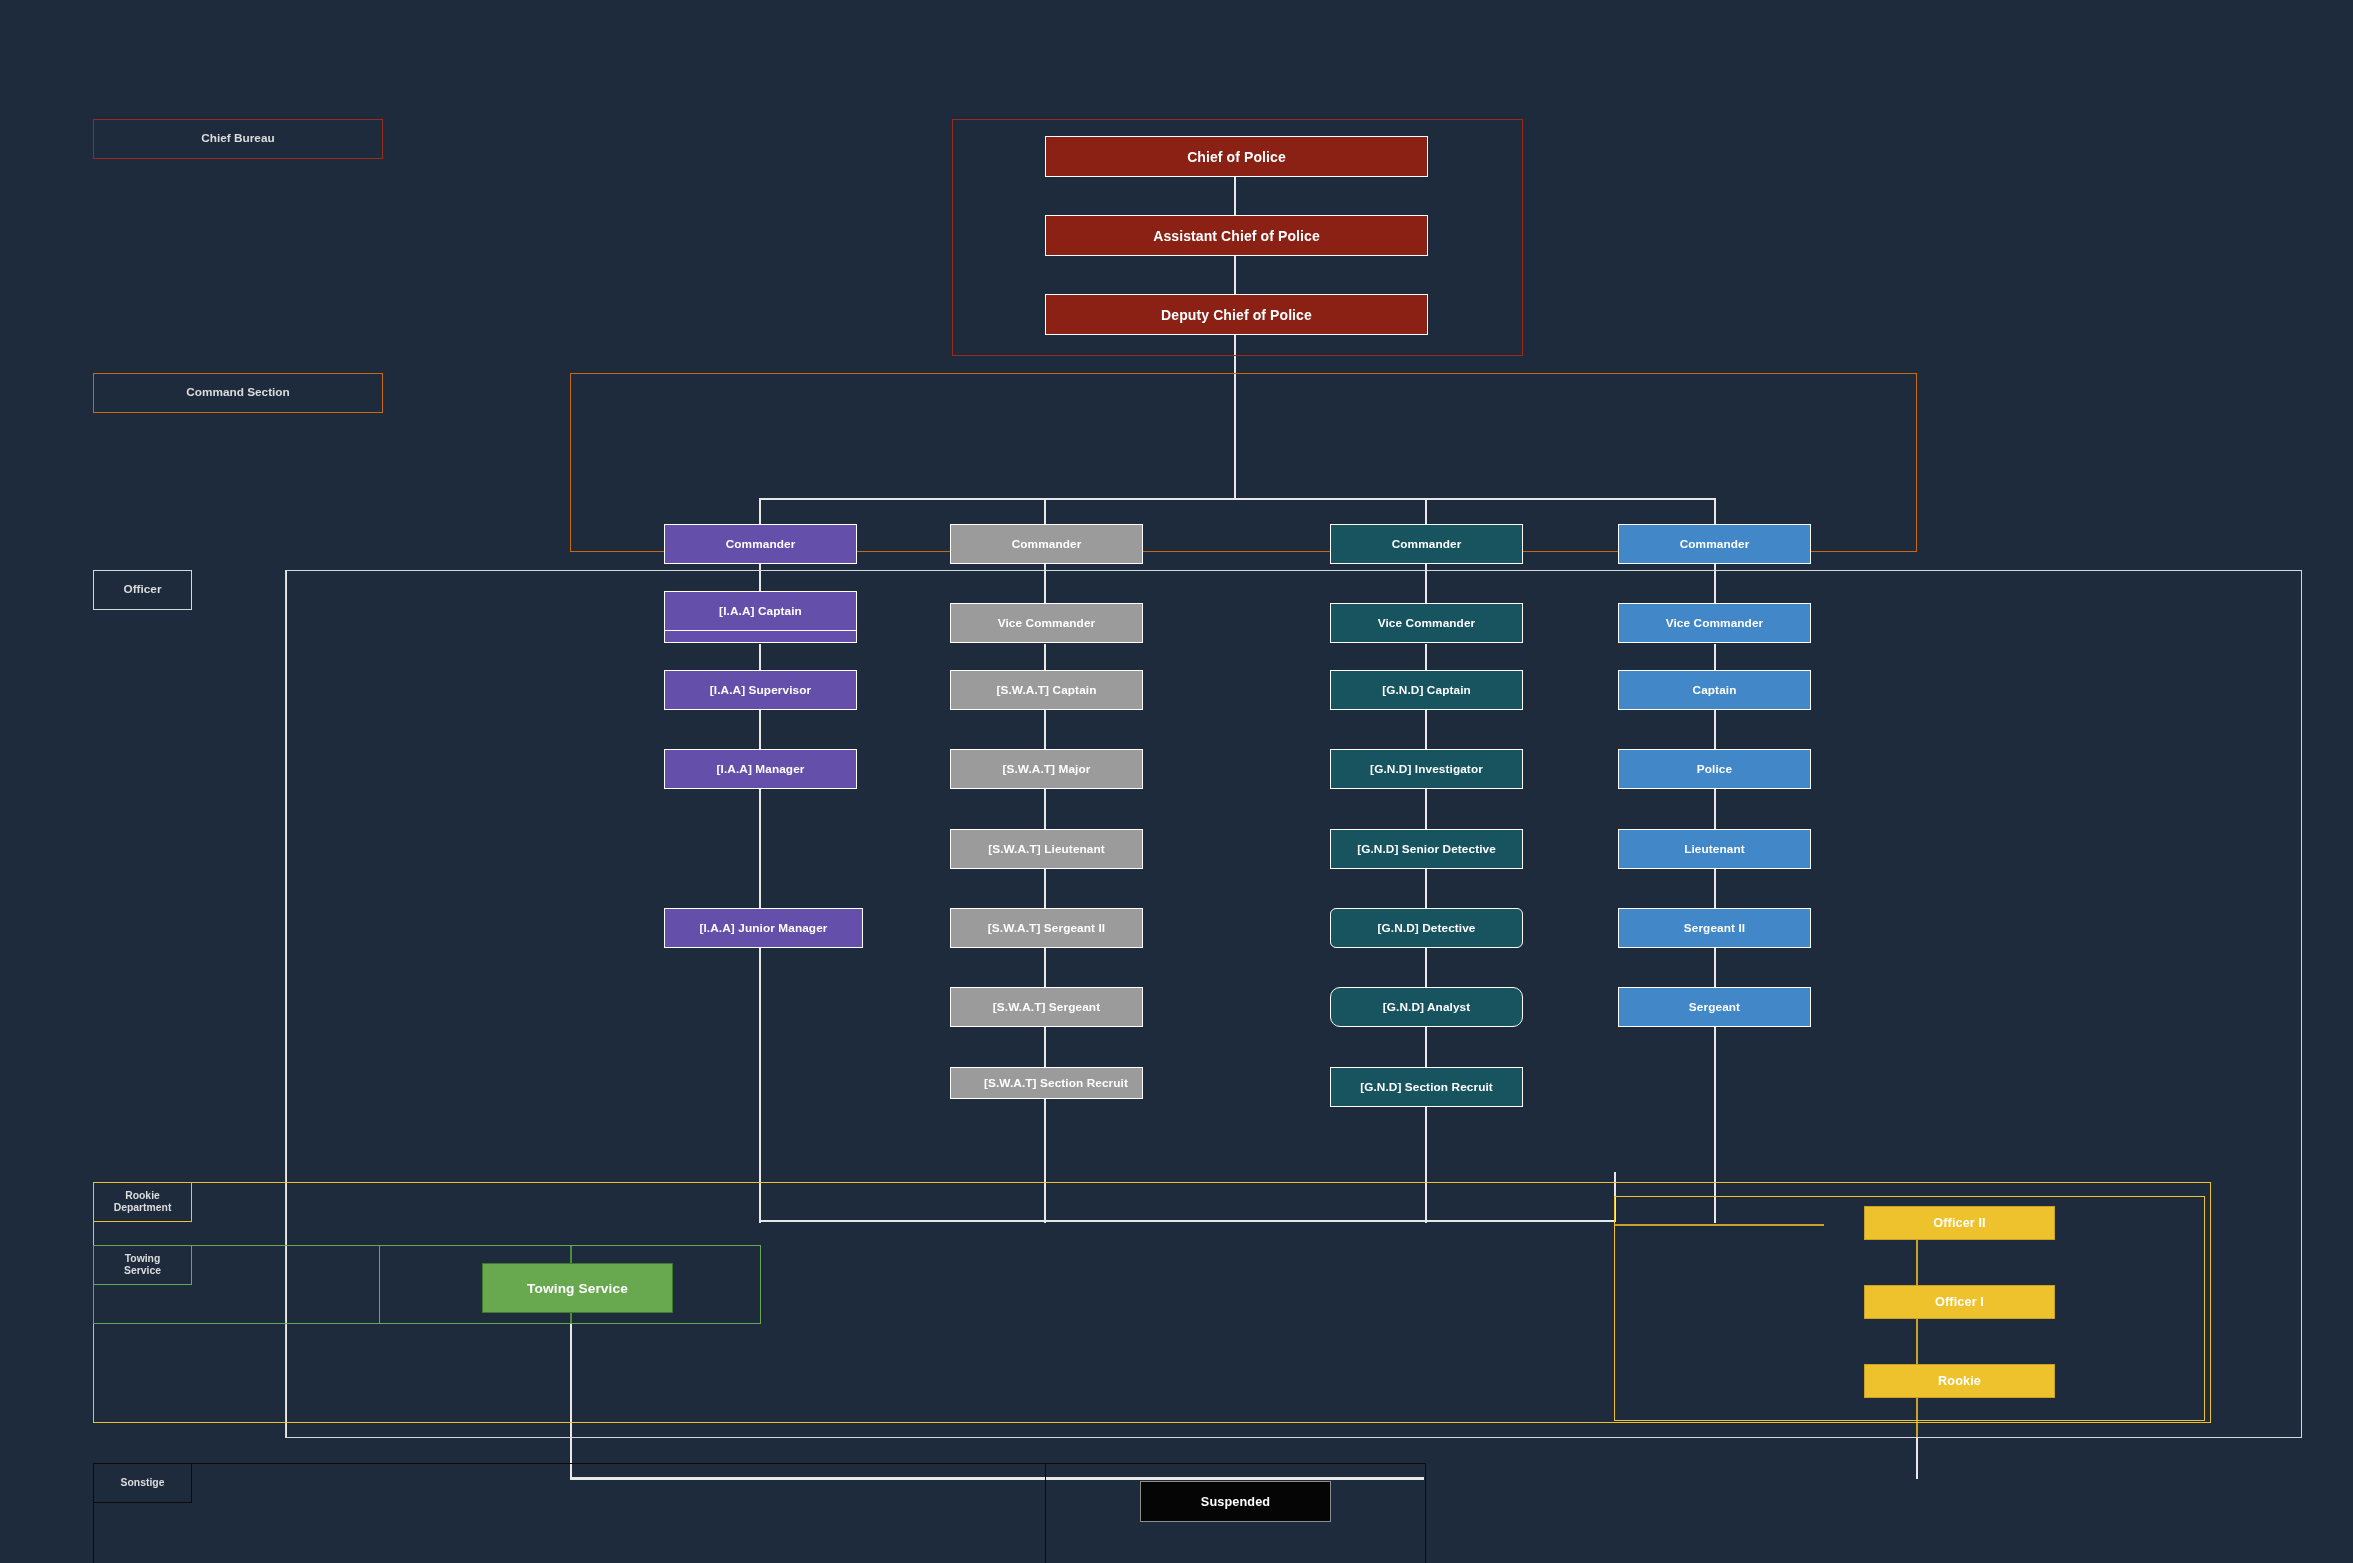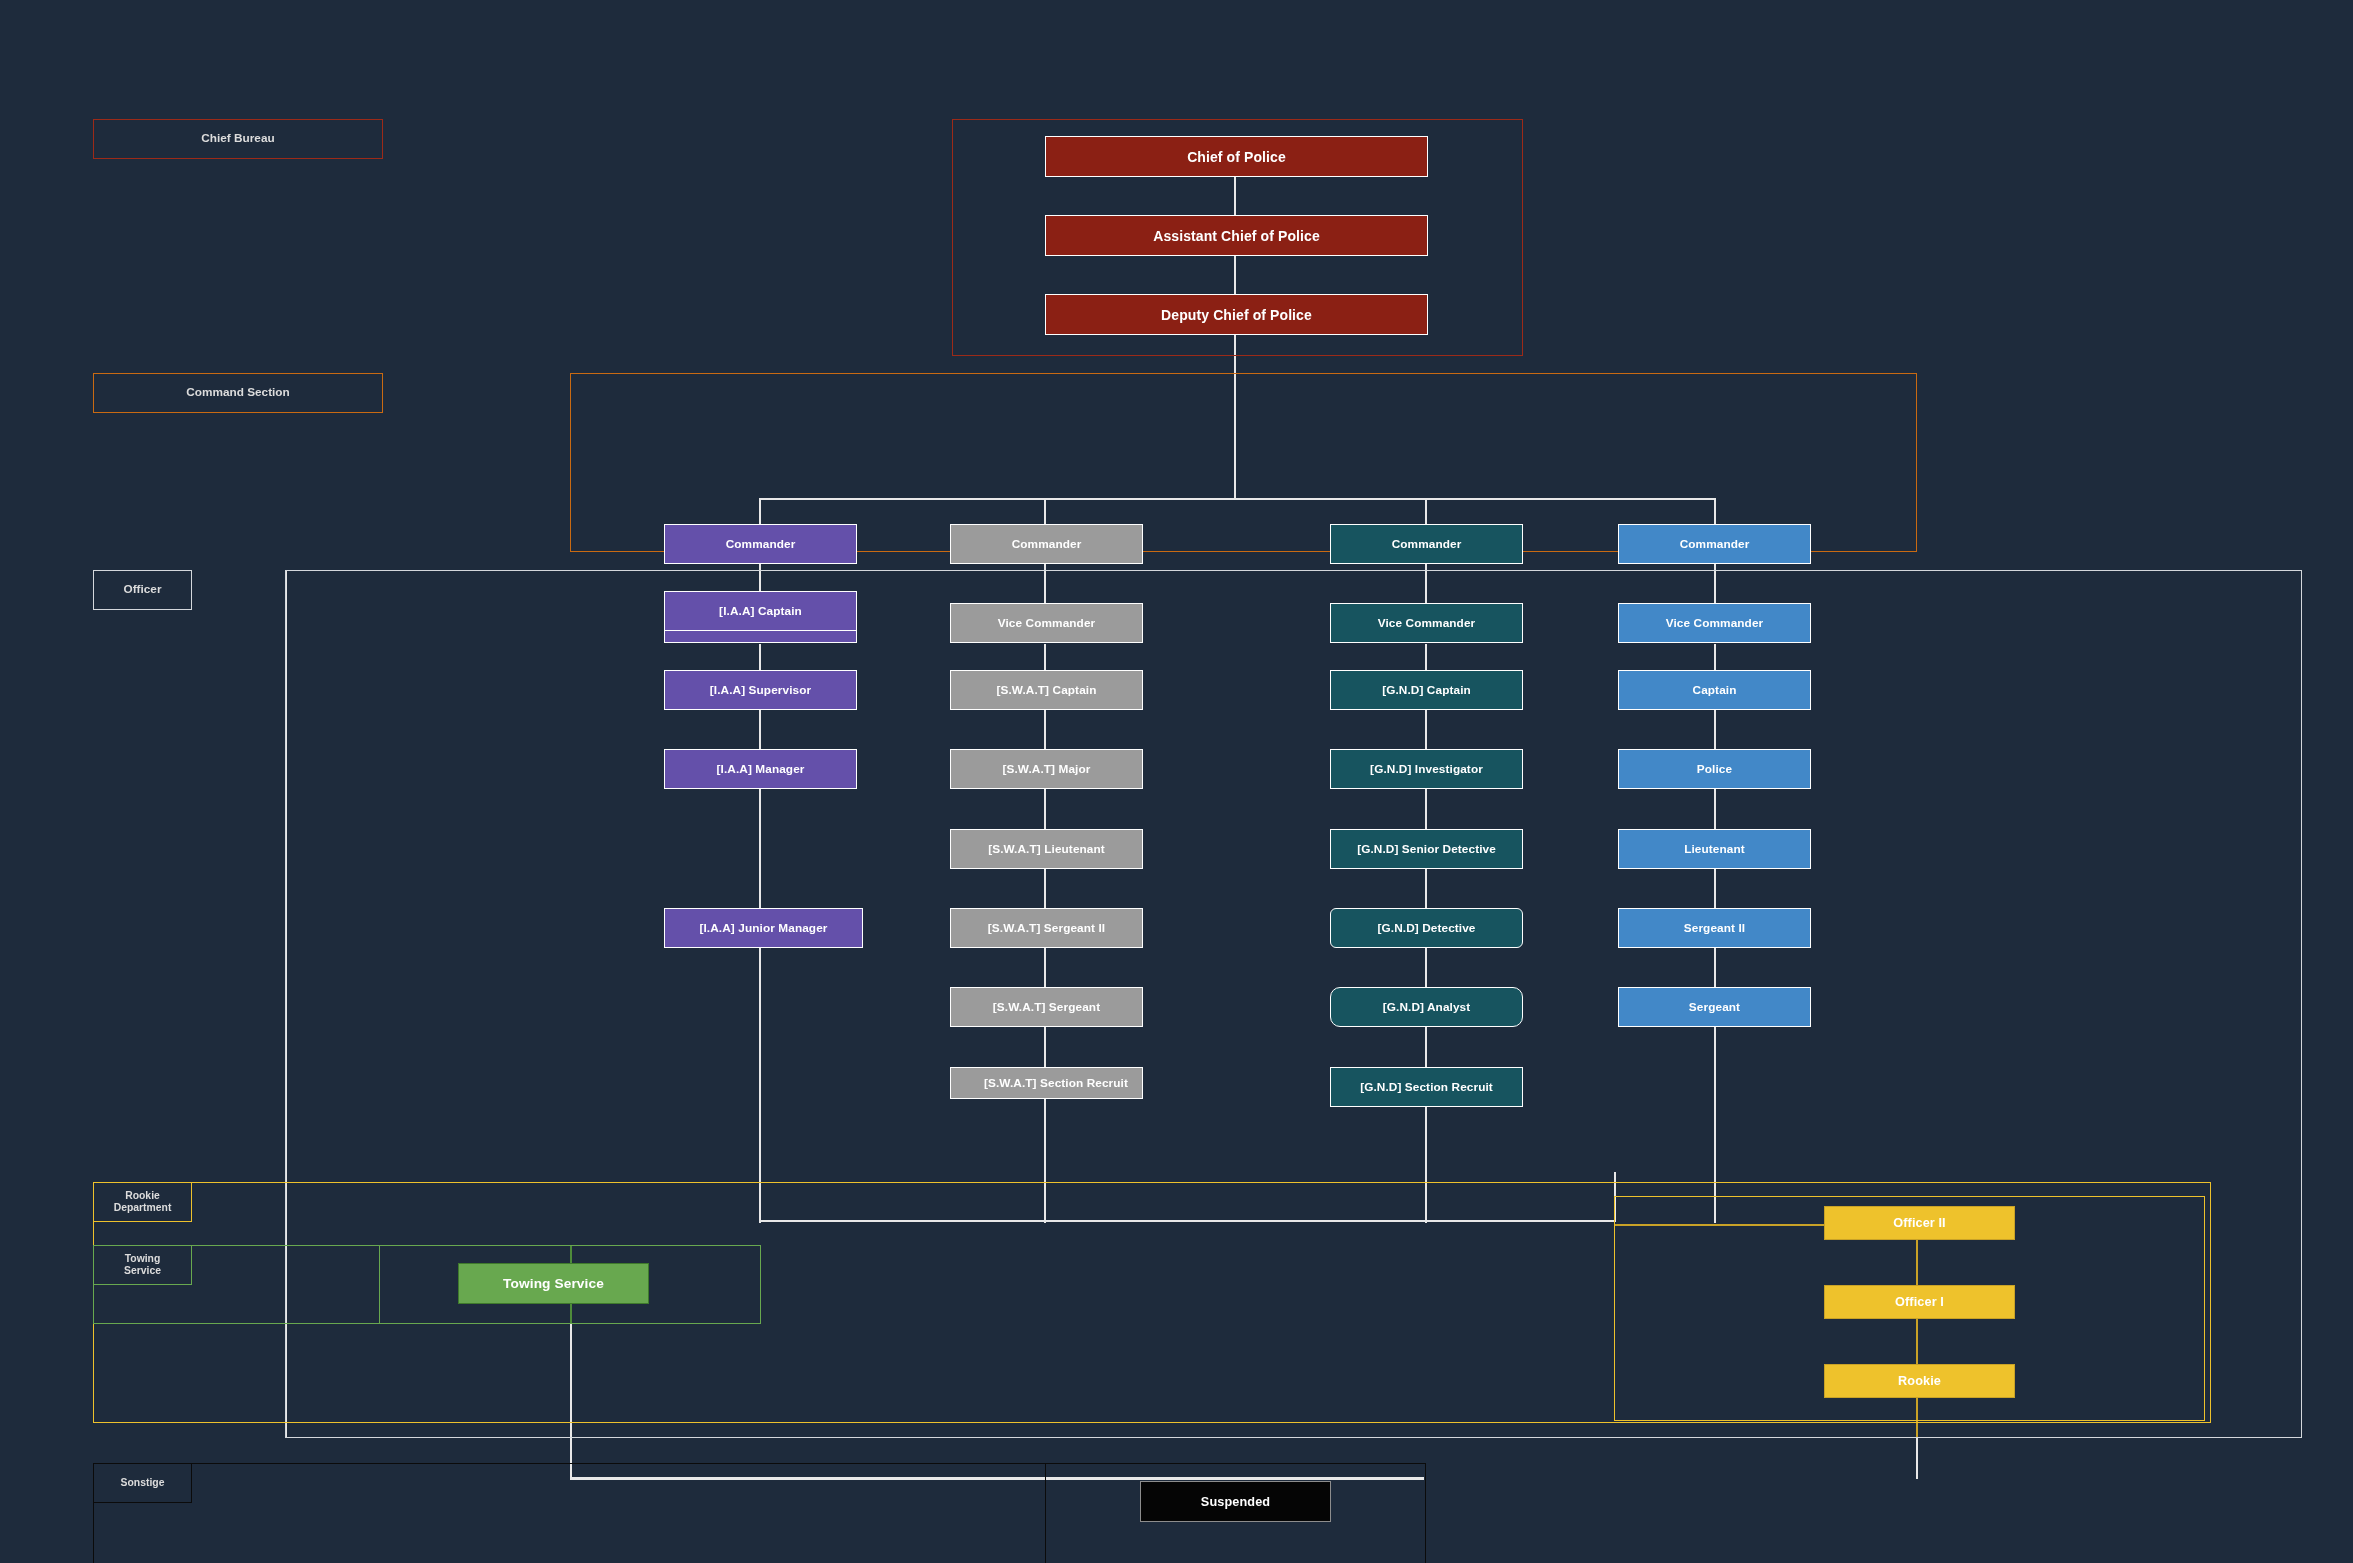--- a/index.html
+++ b/index.html
@@ -24,21 +24,21 @@
     letter-spacing:0.1px;
     border:1.9px solid #ffffff;
     z-index:6;
   }
   .node.title{border:2.8px solid #ffffff;font-size:16px;background:#2e5481;}
   .node.chief{background:#8b2014;font-size:14px;}
   .node.purple{background:#6450aa;font-size:11.8px;}
   .node.grey{background:#9b9b9b;font-size:11.8px;}
   .node.teal{background:#17545f;font-size:11.8px;}
   .node.blue{background:#4288c8;font-size:11.8px;}
-  .node.gold{background:#eec22c;font-size:12.7px;border:1.9px solid #c9a227;}
+  .node.gold{background:#eec22c;font-size:12.7px;border:1.9px solid #c9a227;margin-left:40px;}
   .node.green{background:#68a84f;font-size:13.7px;border:1.9px solid #3f7a2c;}
   .node.black{background:#050505;font-size:12.7px;border:1.9px solid #8d8d8d;}
 
   
   .chip{
     position:absolute;box-sizing:border-box;
     display:flex;align-items:center;justify-content:center;
     color:#dcdcdc;font-size:11.8px;font-weight:bold;
     background:transparent;text-align:right;line-height:1.15;
     z-index:7;
@@ -156,21 +156,21 @@
   <div class="node gold" style="left:1824px;top:1285px;width:191px;height:34px;">Officer I</div>
   <div class="node gold" style="left:1824px;top:1364px;width:191px;height:34px;">Rookie</div>
 
   <div class="frame green" style="left:93px;top:1245px;width:668px;height:79px;"></div>
   <div class="chip green" style="left:93px;top:1245px;width:99px;height:40px;flex-direction:column;">
     <span>Towing</span>
     <span>Service</span>
   </div>
   <div class="frame green" style="left:379px;top:1245px;width:382px;height:79px;"></div>
   <div class="line-green" style="left:570px;top:1245px;width:2.4px;height:79px;"></div>
-  <div class="node green" style="left:458px;top:1263px;width:191px;height:41px;">Towing Service</div>
+  <div class="node green" style="left:482px;top:1263px;width:191px;height:50px;">Towing Service</div>
 
   <div class="line" style="left:570px;top:1324px;width:2.4px;height:155px;"></div>
 
   <div class="frame black" style="left:93px;top:1463px;width:1333px;height:101px;"></div>
   <div class="chip black" style="left:93px;top:1463px;width:99px;height:40px;">Sonstige</div>
   <div class="frame black" style="left:1045px;top:1463px;width:381px;height:101px;"></div>
   <div class="line" style="left:570px;top:1477px;width:854px;height:2.8px;"></div>
 
   <div class="node black" style="left:1140px;top:1481px;width:191px;height:41px;">Suspended</div>
 

